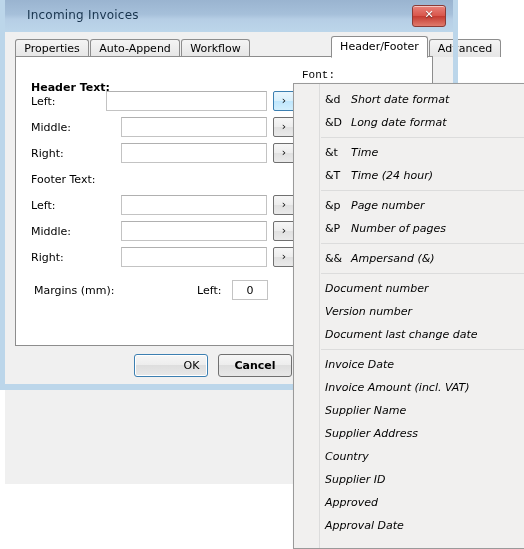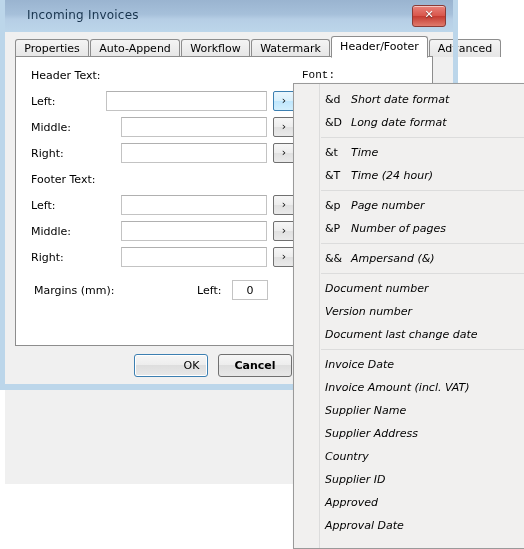--- a/index.html
+++ b/index.html
@@ -257,28 +257,27 @@
       <div class="glyph">✕</div>
     </div>
   </div>
 
   <div id="client">
 
     <div id="tabstrip">
         <div class="tab" style="left: 0px; width: 74px;"><span>Properties</span></div>
         <div class="tab" style="left: 75px; width: 90px;"><span>Auto-Append</span></div>
         <div class="tab" style="left: 166px; width: 69px;"><span>Workflow</span></div>
-        <div class="tab" style="left: 236px; width: 79px;"><span>Watermark</span></div>
         <div class="tab selected" style="left: 316px; width: 97px;"><span>Header/Footer</span></div>
         <div class="tab" style="left: 414px; width: 72px;"><span>Advanced</span></div>
       </div>
 
     <div id="tabpage">
 
-      <div class="section-label" style="left:15px;top:12px;">Header Text:</div>
+      <div class="section-label" style="left:15px;top:24px;font-weight:bold;">Header Text:</div>
 
       <div class="field-label" style="left:15px;top:38px;">Left:</div>
       <input class="text-input" style="left: 90px; top: 34px; width: 161px;" value="">
       <div class="arrow-btn focused" style="left:257px;top:34px;">
         <span>›</span>
       </div>
 
       <div class="field-label" style="left:15px;top:64px;">Middle:</div>
       <input class="text-input" style="left: 105px; top: 60px; width: 146px;" value="">
       <div class="arrow-btn" style="left:257px;top:60px;">

